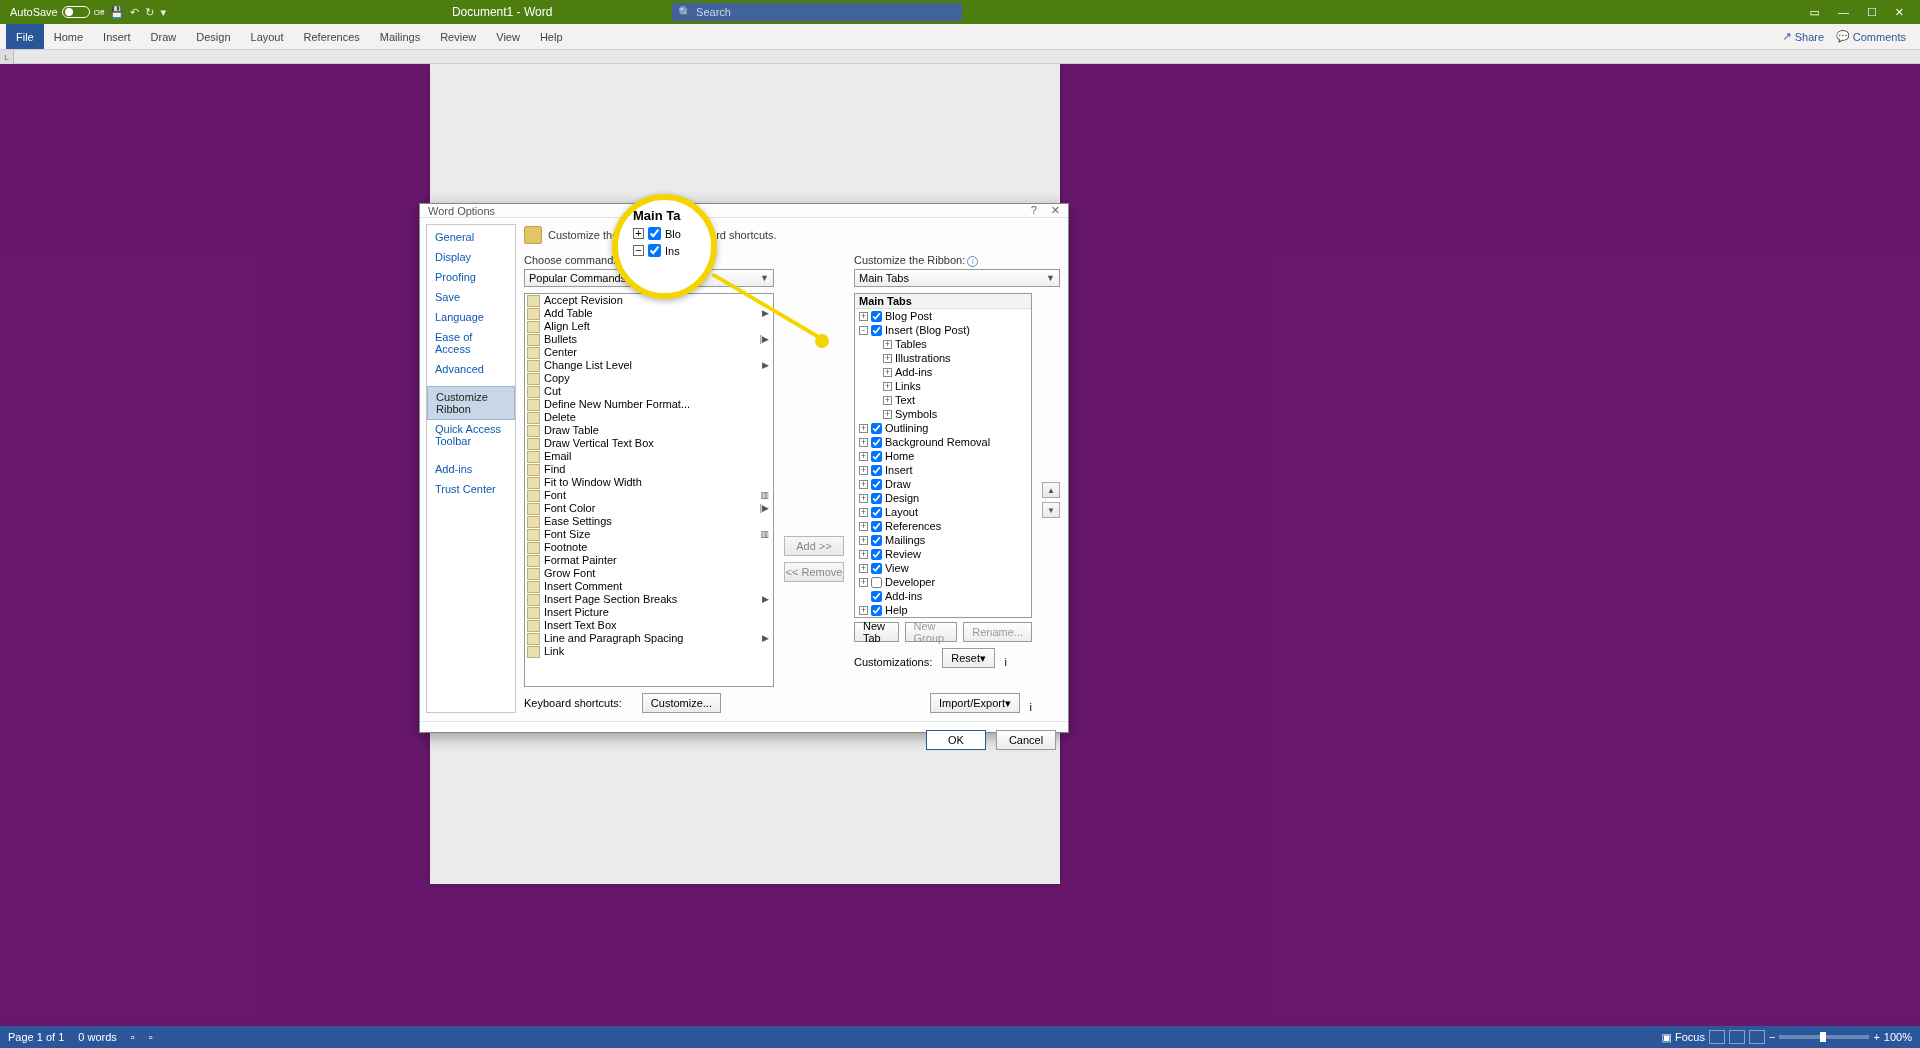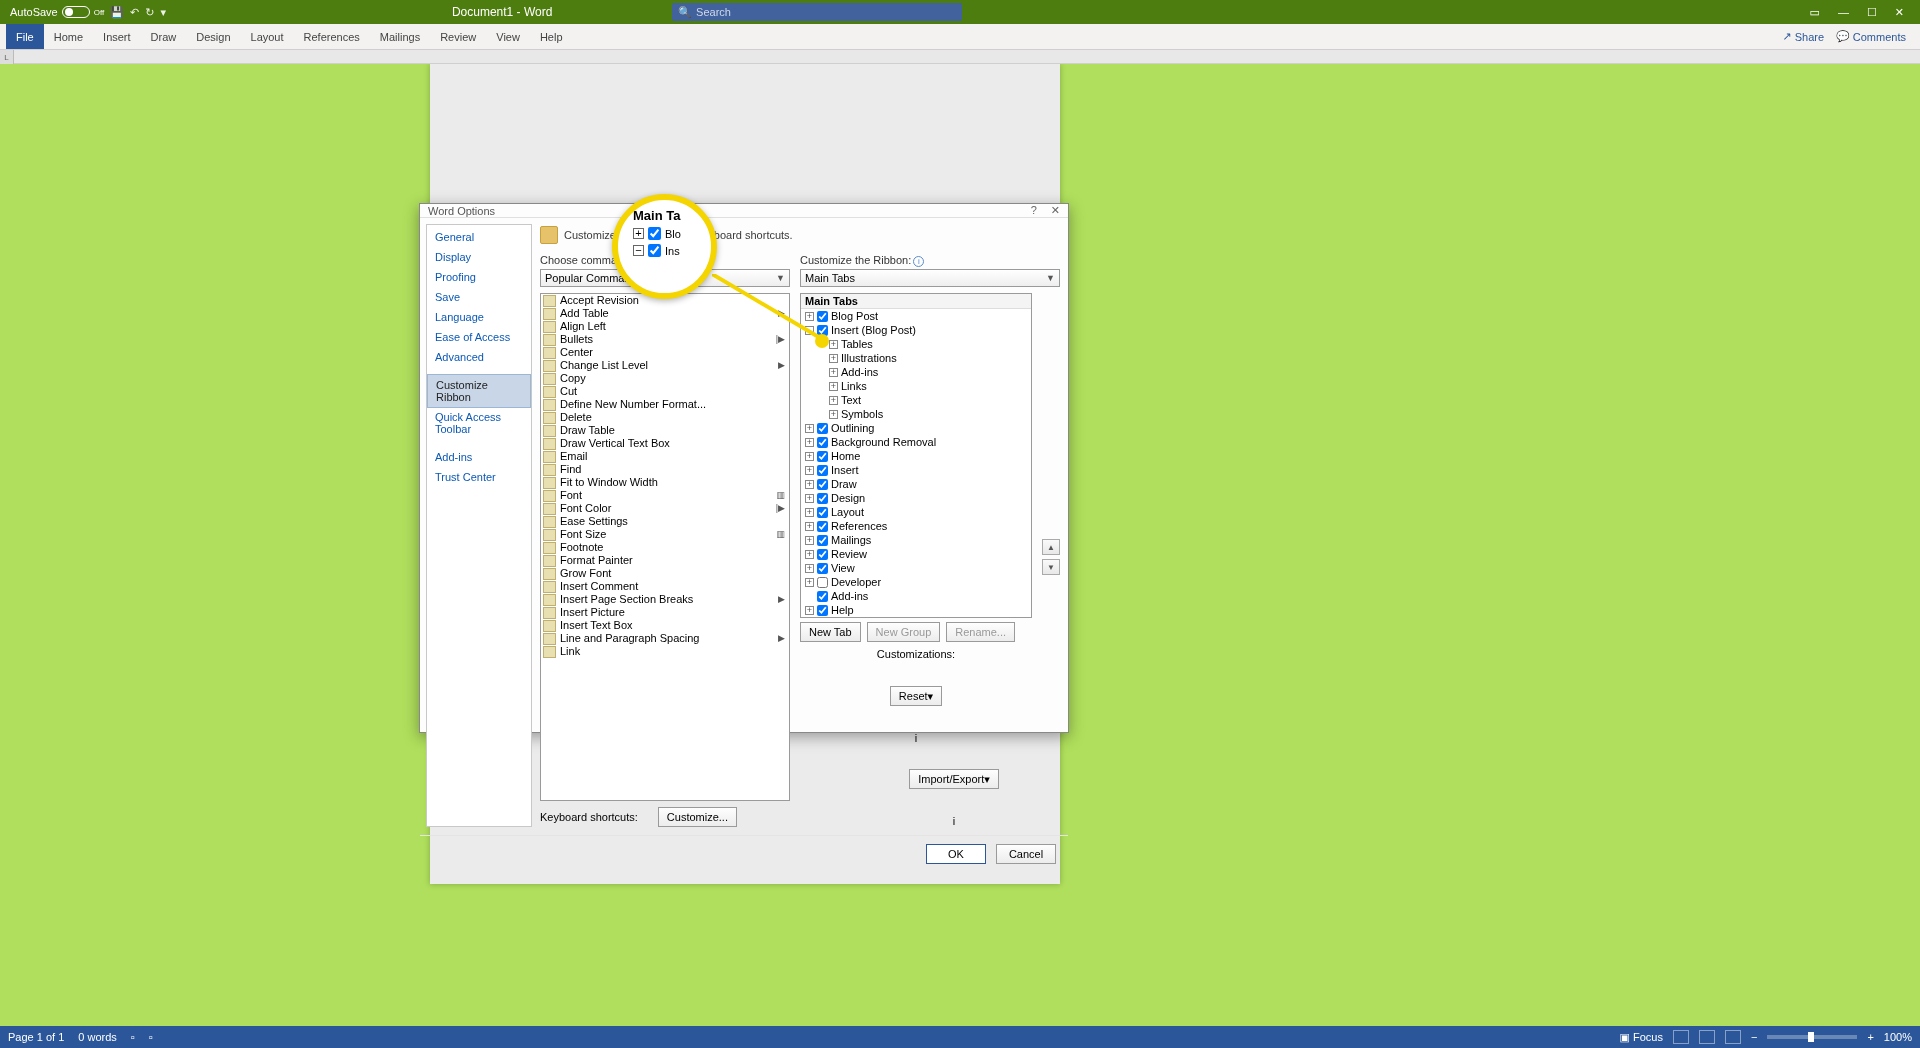--- a/index.html
+++ b/index.html
@@ -20,21 +20,21 @@
 
 .ribbon { height: 26px; background: #f3f2f1; border-bottom: 1px solid #d0cece; display: flex; align-items: stretch; padding-left: 6px; }
 .ribbon .tab { padding: 0 10px; display: flex; align-items: center; color: #444; cursor: pointer; }
 .ribbon .tab.file { background: #2b579a; color: #fff; }
 .ribbon .right-actions { margin-left: auto; display: flex; align-items: center; gap: 12px; padding-right: 14px; color: #2b579a; }
 .ribbon .right-actions .action { display: flex; align-items: center; gap: 3px; cursor: pointer; }
 
 
 .ruler-row { height: 14px; background: #e8e8e8; border-bottom: 1px solid #d0cece; position: relative; }
 .ruler-corner { position: absolute; left: 0; top: 0; width: 14px; height: 14px; background: #ddd; border-right: 1px solid #bbb; display:flex;align-items:center;justify-content:center;font-size:8px;color:#666;}
-.doc-area { position: relative; background: #bef264; height: calc(100% - 24px - 26px - 14px - 22px); overflow: hidden; }
+.doc-area { position: relative; background: #701a75; height: calc(100% - 24px - 26px - 14px - 22px); overflow: hidden; }
 .page { position: absolute; left: 430px; top: 0; width: 630px; height: 820px; background: #fff; box-shadow: 0 0 6px rgba(0,0,0,.25); }
 
 
 .dim { position: absolute; inset: 0; background: rgba(0,0,0,.08); pointer-events: none; }
 
 
 .dialog { position: absolute; left: 419px; top: 139px; width: 650px; height: 530px; background: #fdfdfd; border: 1px solid #888; box-shadow: 0 4px 14px rgba(0,0,0,.35); display: flex; flex-direction: column; }
 .dlg-title { height: 22px; display: flex; align-items: center; padding: 0 8px; background: #fdfdfd; color: #555; border-bottom: 1px solid #e0e0e0;}
 .dlg-title .title-text { font-size: 11px; }
 .dlg-title .title-ctrls { margin-left: auto; display: flex; gap: 14px; color: #666; }
@@ -65,21 +65,21 @@
 .tree-head { font-weight: bold; padding: 1px 4px; background:#f4f4f4;border-bottom:1px solid #ddd;}
 .tree-item { display: flex; align-items: center; gap: 3px; padding: 0 2px; height: 14px; line-height:14px; white-space: nowrap; cursor: pointer;}
 .tree-item .exp { width: 9px; height: 9px; border: 1px solid #888; display: inline-flex; align-items: center; justify-content: center; font-size: 9px; line-height: 7px; color:#555; background:#fff;}
 .tree-item .exp.hidden{visibility:hidden;}
 .tree-item input[type=checkbox]{width:11px;height:11px;margin:0;}
 .mid-btn { height: 20px; border: 1px solid #b7b7b7; background: linear-gradient(#f8f8f8,#e8e8e8); color: #888; cursor: default;}
 .btn { height: 20px; border: 1px solid #9a9a9a; background: linear-gradient(#fefefe,#ececec); padding: 0 8px; display:inline-flex; align-items:center; justify-content:center; cursor: pointer;}
 .btn.disabled{color:#999;cursor:default;}
 .btn.primary{border:1px solid #2b579a; background:#fff;}
 .row-actions { display: flex; gap: 6px; margin-top: 4px;}
-.cust-row{display:flex;align-items:center;gap:26px;margin-top:6px;flex-direction:column;}
+.cust-row{display:flex;align-items:flex-end;gap:10px;margin-top:6px;}
 .updown { display:flex; flex-direction:column; gap:4px; margin-left:6px; justify-content:center;}
 .updown .ud{width:18px;height:16px;border:1px solid #aaa;background:linear-gradient(#fafafa,#e8e8e8);display:flex;align-items:center;justify-content:center;font-size:8px;color:#555;cursor:pointer;}
 .dlg-footer { display: flex; justify-content: flex-end; gap: 10px; padding: 8px 12px; border-top:1px solid #e4e4e4;}
 .footer-btn { width: 60px; height: 20px; }
 .kbd-row{display:flex;align-items:center;gap:20px;margin-top:6px;}
 
 .right-stack{display:flex;gap:4px;}
 .tree-wrap{flex:1;display:flex;flex-direction:column;}
 
 
@@ -87,21 +87,21 @@
 .magnifier .m-inner { padding: 8px 6px 0 8px; margin-left: 7px;}
 .magnifier .m-head { font-weight: bold; font-size: 13px;}
 .magnifier .m-row { display: flex; align-items: center; gap: 4px; margin-top: 4px; font-size: 13px;}
 .magnifier .m-row .exp { width: 11px; height: 11px; border: 1px solid #666; display:flex;align-items:center;justify-content:center;font-size:11px;line-height:9px;}
 .magnifier .m-row input{width:13px;height:13px;}
 .callout-line { position: absolute; left: 712px; top: 210px; width: 120px; height: 70px; z-index: 4; pointer-events:none;}
 .callout-dot { position: absolute; left: 815px; top: 270px; width: 14px; height: 14px; background: #f4d500; border-radius: 50%; z-index: 5;}
 
 
 .statusbar { position: absolute; bottom: 0; left: 0; right: 0; height: 22px; background: #2b579a; color: #fff; display: flex; align-items: center; padding: 0 8px; gap: 14px;}
-.statusbar .right { margin-left: auto; display: flex; align-items: center; gap: 10px;}
+.statusbar .right { margin-left: auto; display: flex; align-items: center; gap: 4px;}
 .statusbar .view-icn{width:16px;height:14px;border:1px solid #9fb4d4;opacity:.8;}
 .statusbar .slider{width:90px;height:4px;background:#6a88b6;position:relative;}
 .statusbar .slider .thumb{position:absolute;left:45%;top:-3px;width:6px;height:10px;background:#fff;}
 
 ::-webkit-scrollbar{width:13px;height:13px;}
 ::-webkit-scrollbar-track{background:#f0f0f0;border-left:1px solid #ddd;}
 ::-webkit-scrollbar-thumb{background:#c8c8c8;border:1px solid #aaa;}
 ::-webkit-scrollbar-button{background:#e8e8e8;border:1px solid #bbb;height:13px;}
 </style>
 </head>
@@ -322,20 +322,24 @@
                     <span>Link</span>
                   </div>
                 </div>
             </div>
             <div class="kbd-row">
               <span>Keyboard shortcuts:</span>
               <span class="btn">Customize...</span>
             </div>
           </div>
 
+          <div class="col mid">
+            <button class="mid-btn">Add &gt;&gt;</button>
+            <button class="mid-btn">&lt;&lt; Remove</button>
+          </div>
 
           <div class="col right">
             <div class="lbl"><span>Customize the Ribbon:</span><span class="info">i</span></div>
             <div class="combo">
               <span>Main Tabs</span>
                 <span class="arrow">▼</span>
             </div>
             <div class="right-stack" style="flex:1;">
               <div class="tree-wrap">
                 <div class="tree">

